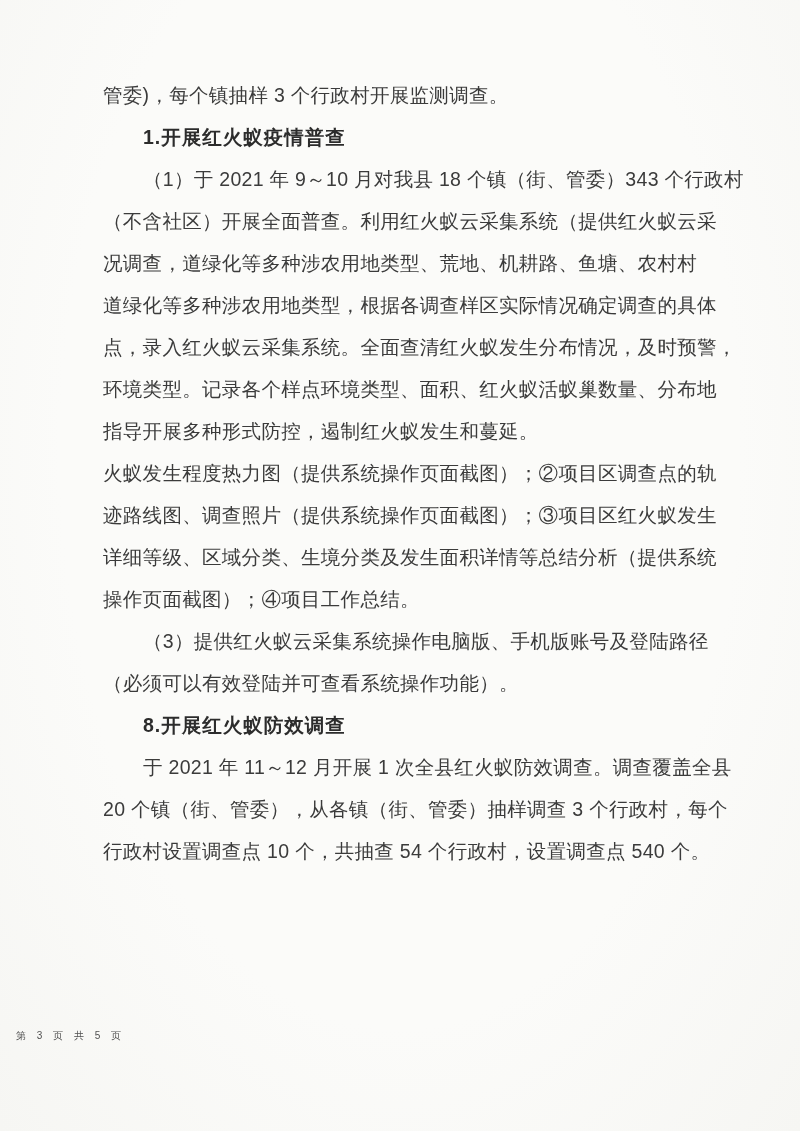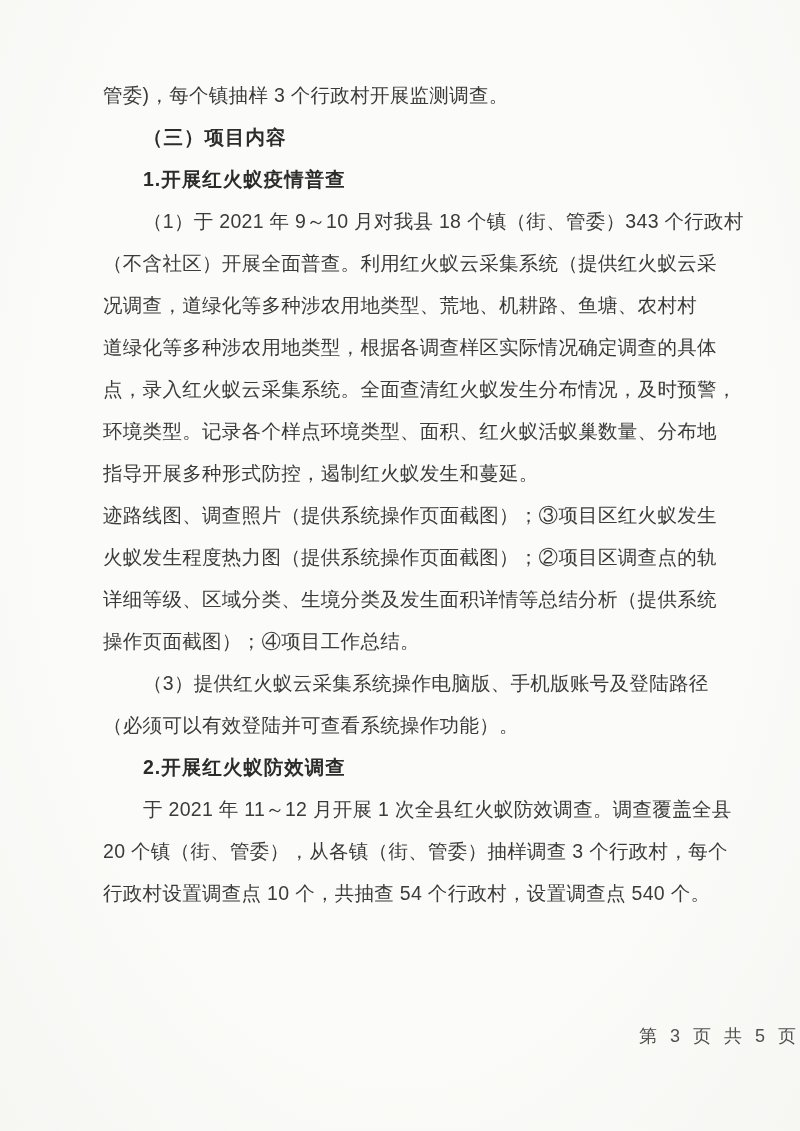--- a/index.html
+++ b/index.html
@@ -40,47 +40,46 @@
   .line.heading {
     font-weight: 700;
     color: #2c2c2c;
     letter-spacing: 1px;
   }
   .footer {
     position: absolute;
     left: 16px;
     right: 0;
     top: 1026px;
-    text-align: right;
-    font-size: 18px;
+    text-align: left;
+    font-size: 10px;
     line-height: 20px;
     color: #505050;
     letter-spacing: 4px;
   }
 </style>
 </head>
 <body>
 
 <div class="page">
   <div class="content">
       <div class="line">管委)，每个镇抽样 3 个行政村开展监测调查。</div>
-      <div class="line heading indent">（三）项目内容</div>
       <div class="line heading indent">1.开展红火蚁疫情普查</div>
       <div class="line indent fill">（1）于 2021 年 9～10 月对我县 18 个镇（街、管委）343 个行政村</div>
       <div class="line fill">（不含社区）开展全面普查。利用红火蚁云采集系统（提供红火蚁云采</div>
       <div class="line fill">况调查，道绿化等多种涉农用地类型、荒地、机耕路、鱼塘、农村村</div>
       <div class="line fill">道绿化等多种涉农用地类型，根据各调查样区实际情况确定调查的具体</div>
       <div class="line fill">点，录入红火蚁云采集系统。全面查清红火蚁发生分布情况，及时预警，</div>
       <div class="line fill">环境类型。记录各个样点环境类型、面积、红火蚁活蚁巢数量、分布地</div>
       <div class="line">指导开展多种形式防控，遏制红火蚁发生和蔓延。</div>
+      <div class="line fill">火蚁发生程度热力图（提供系统操作页面截图）；②项目区调查点的轨</div>
       <div class="line fill">迹路线图、调查照片（提供系统操作页面截图）；③项目区红火蚁发生</div>
-      <div class="line fill">火蚁发生程度热力图（提供系统操作页面截图）；②项目区调查点的轨</div>
       <div class="line fill">详细等级、区域分类、生境分类及发生面积详情等总结分析（提供系统</div>
       <div class="line">操作页面截图）；④项目工作总结。</div>
       <div class="line indent fill">（3）提供红火蚁云采集系统操作电脑版、手机版账号及登陆路径</div>
       <div class="line">（必须可以有效登陆并可查看系统操作功能）。</div>
-      <div class="line heading indent">2.开展红火蚁防效调查</div>
+      <div class="line heading indent">8.开展红火蚁防效调查</div>
       <div class="line indent fill">于 2021 年 11～12 月开展 1 次全县红火蚁防效调查。调查覆盖全县</div>
       <div class="line fill">20 个镇（街、管委），从各镇（街、管委）抽样调查 3 个行政村，每个</div>
       <div class="line">行政村设置调查点 10 个，共抽查 54 个行政村，设置调查点 540 个。</div>
     </div>
   <div class="footer">第 3 页 共 5 页</div>
 </div>
 
 </body></html>

